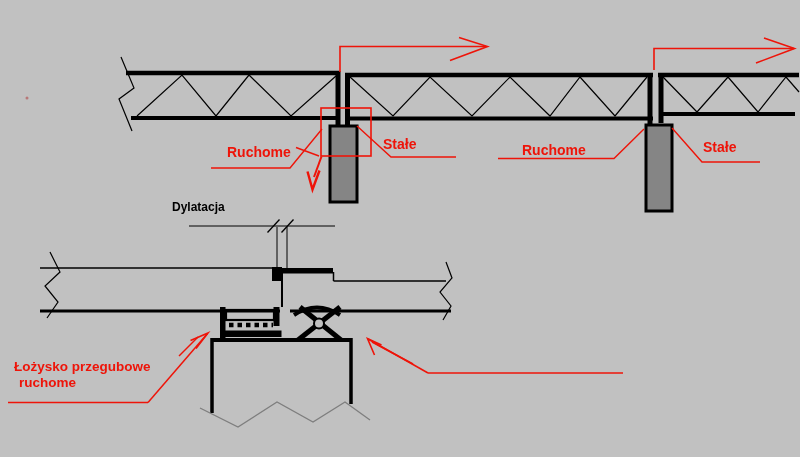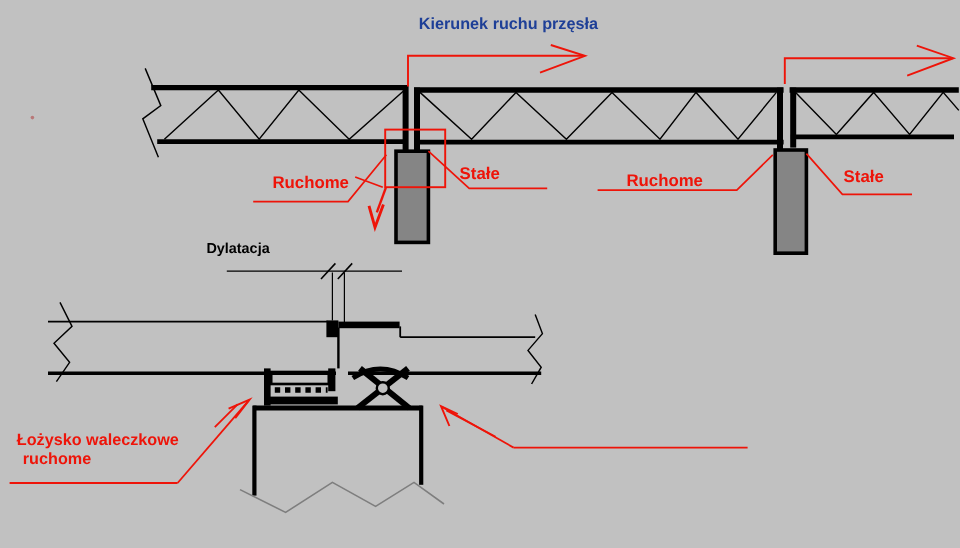--- a/index.html
+++ b/index.html
@@ -143,25 +143,24 @@
       <polyline class="r" stroke-width="1.6" points="196,348.5 208,333 190.5,340.5"></polyline>
     </g>
     <g>
       <line class="r" stroke-width="1.5" x1="428" y1="373" x2="623" y2="373"></line>
       <line class="r" stroke-width="1.5" x1="428" y1="373" x2="368" y2="339"></line>
       <line class="r" stroke-width="1.5" x1="413" y1="364" x2="372" y2="342"></line>
       <polyline class="r" stroke-width="1.6" points="381.5,345 367.5,338.5 374.5,355"></polyline>
     </g>
   </svg>
 
-  <div class="lbl blue f135" style="left:349px;top:13px;">Kierunek ruchu przęsła</div>
 
   <div class="lbl red f14" style="left:227px;top:145px;">Ruchome</div>
   <div class="lbl red f14" style="left:383px;top:137px;">Stałe</div>
   <div class="lbl red f14" style="left:522px;top:143px;">Ruchome</div>
   <div class="lbl red f14" style="left:703px;top:140px;">Stałe</div>
 
   <div class="lbl black f12" style="left:172px;top:201px;">Dylatacja</div>
 
-  <div class="lbl red f135" style="left:14px;top:360px;">Łożysko waleczkowe</div>
+  <div class="lbl red f135" style="left:14px;top:360px;">Łożysko przegubowe</div>
   <div class="lbl red f135" style="left:19px;top:376px;">ruchome</div>
 
 </div>
 
 </body></html>

